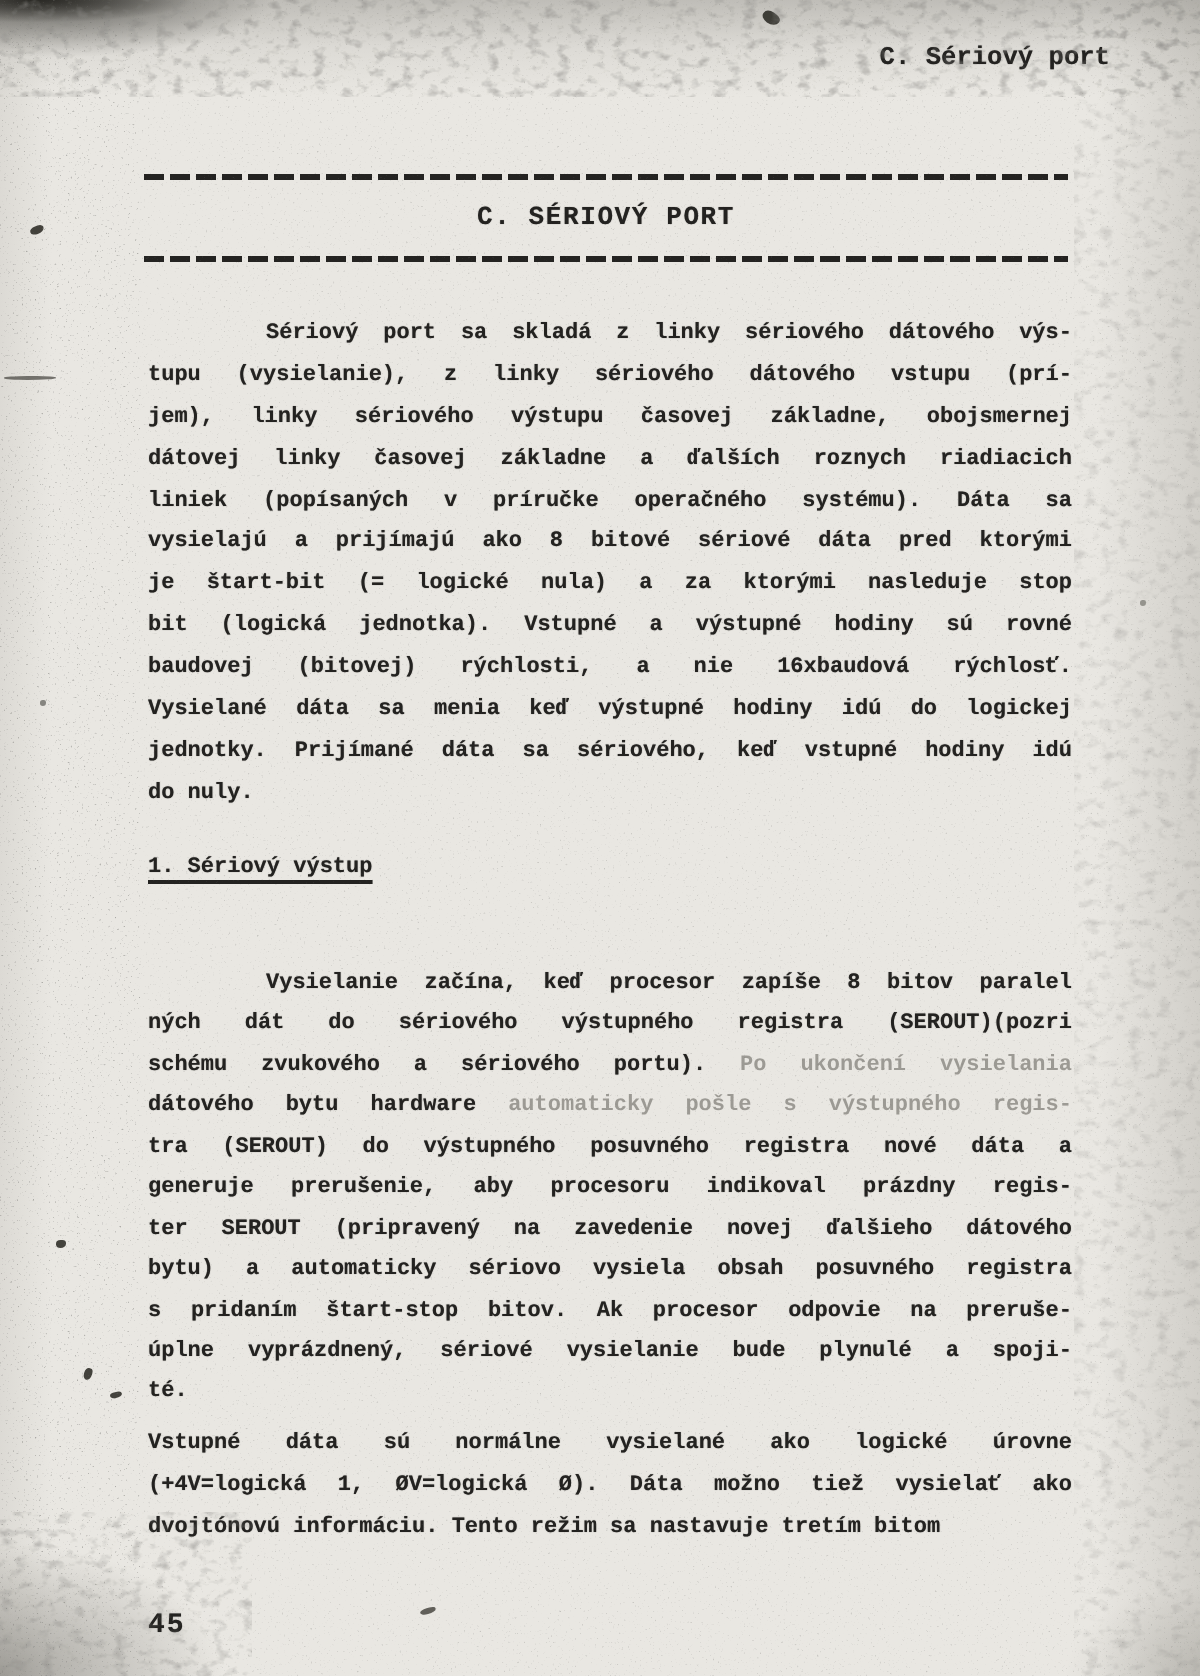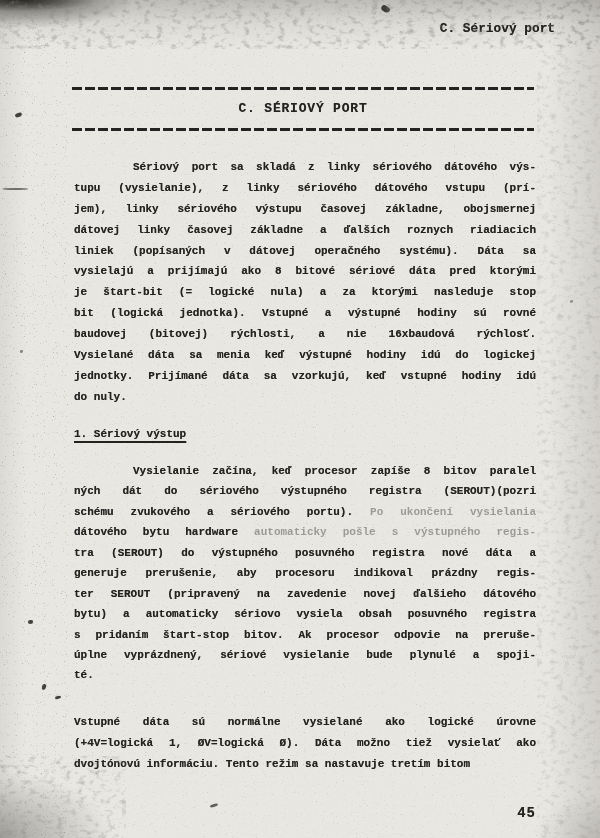--- a/index.html
+++ b/index.html
@@ -24,59 +24,59 @@
   .txt{letter-spacing:0;text-shadow:0 0 .5px rgba(25,24,20,.55);}
   .running-head{position:absolute;top:21px;right:45px;font-size:12.8px;}
   .rule{position:absolute;left:72px;width:462px;height:3px;
     background:repeating-linear-gradient(90deg,#242321 0 10px,rgba(0,0,0,0) 10px 13px);}
   .rule1{top:87px;}
   .rule2{top:128px;}
   .doc-title{position:absolute;top:101px;left:72px;width:462px;text-align:center;
     font-size:13px;letter-spacing:.8px;}
   .para{position:absolute;left:74px;width:462px;font-size:11px;}
   .p1{top:157px;}
-  .p2{top:461px;}
+  .p2{top:482px;}
   .p3{top:712px;}
   .p1 .ln{height:20.9px;line-height:20.9px;}
   .p2 .ln{height:20.45px;line-height:20.45px;}
   .p3 .ln{height:21px;line-height:21px;}
   .ln{text-align:justify;text-align-last:justify;overflow:visible;}
   .ln.noj{text-align-last:left;}
   .ln.indent{text-indent:59px;}
   .fade{color:rgba(62,60,54,.45);text-shadow:none;}
   .sec-head{position:absolute;top:428px;left:74px;font-size:11px;
     text-decoration:underline;text-decoration-thickness:1.6px;text-underline-offset:3.5px;}
-  .page-num{position:absolute;top:805px;left:74px;width:462px;text-align:right;
+  .page-num{position:absolute;top:805px;left:74px;width:462px;text-align:left;
     font-size:14px;letter-spacing:1px;}
 </style>
 </head>
 <body>
 
 <div class="stage">
 
   <div class="corner-tl"></div>
 
   <div class="txt running-head">C. Sériový port</div>
 
   <div class="rule rule1"></div>
   <div class="txt doc-title">C. SÉRIOVÝ PORT</div>
   <div class="rule rule2"></div>
 
   <div class="txt para p1">
       <div class="ln indent">Sériový port sa skladá z linky sériového dátového výs-</div>
       <div class="ln">tupu (vysielanie), z linky sériového dátového vstupu (prí-</div>
       <div class="ln">jem), linky sériového výstupu časovej základne, obojsmernej</div>
       <div class="ln">dátovej linky časovej základne a ďalších roznych riadiacich</div>
-      <div class="ln">liniek (popísaných v dátovej operačného systému). Dáta sa</div>
+      <div class="ln">liniek (popísaných v príručke operačného systému). Dáta sa</div>
       <div class="ln">vysielajú a prijímajú ako 8 bitové sériové dáta pred ktorými</div>
       <div class="ln">je štart-bit (= logické nula) a za ktorými nasleduje stop</div>
       <div class="ln">bit (logická jednotka). Vstupné a výstupné hodiny sú rovné</div>
       <div class="ln">baudovej (bitovej) rýchlosti, a nie 16xbaudová rýchlosť.</div>
       <div class="ln">Vysielané dáta sa menia keď výstupné hodiny idú do logickej</div>
-      <div class="ln">jednotky. Prijímané dáta sa vzorkujú, keď vstupné hodiny idú</div>
+      <div class="ln">jednotky. Prijímané dáta sa sériového, keď vstupné hodiny idú</div>
       <div class="ln noj">do nuly.</div>
     </div>
 
   <div class="txt sec-head">1. Sériový výstup</div>
 
   <div class="txt para p2">
       <div class="ln indent">Vysielanie začína, keď procesor zapíše 8 bitov paralel</div>
       <div class="ln">ných dát do sériového výstupného registra (SEROUT)(pozri</div>
       <div class="ln"><span>schému zvukového a sériového portu). </span><span class="fade">Po ukončení vysielania</span></div>
       <div class="ln"><span>dátového bytu hardware </span><span class="fade">automaticky pošle s výstupného regis-</span></div>

